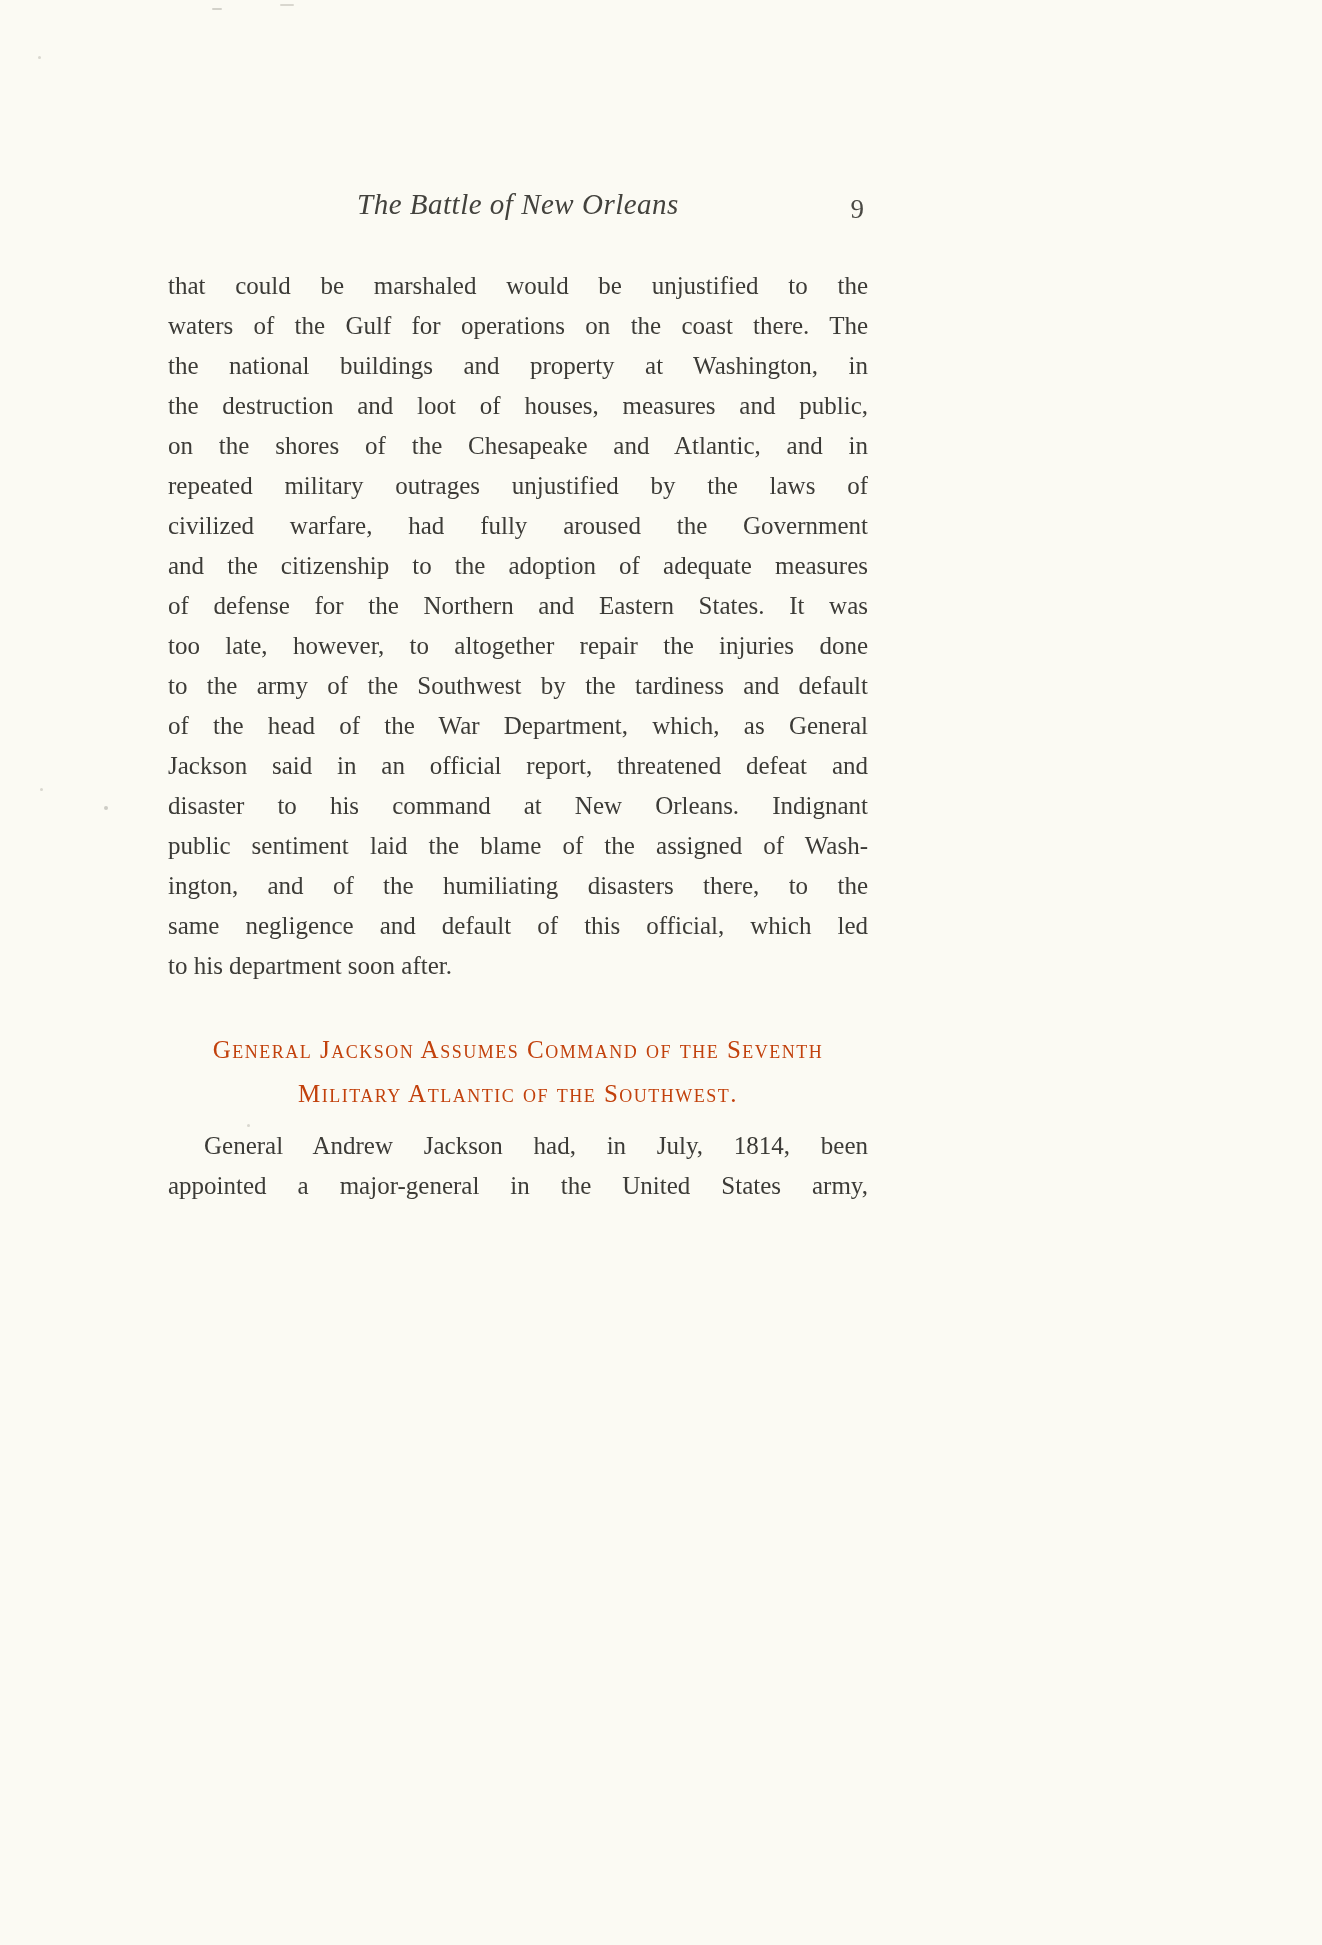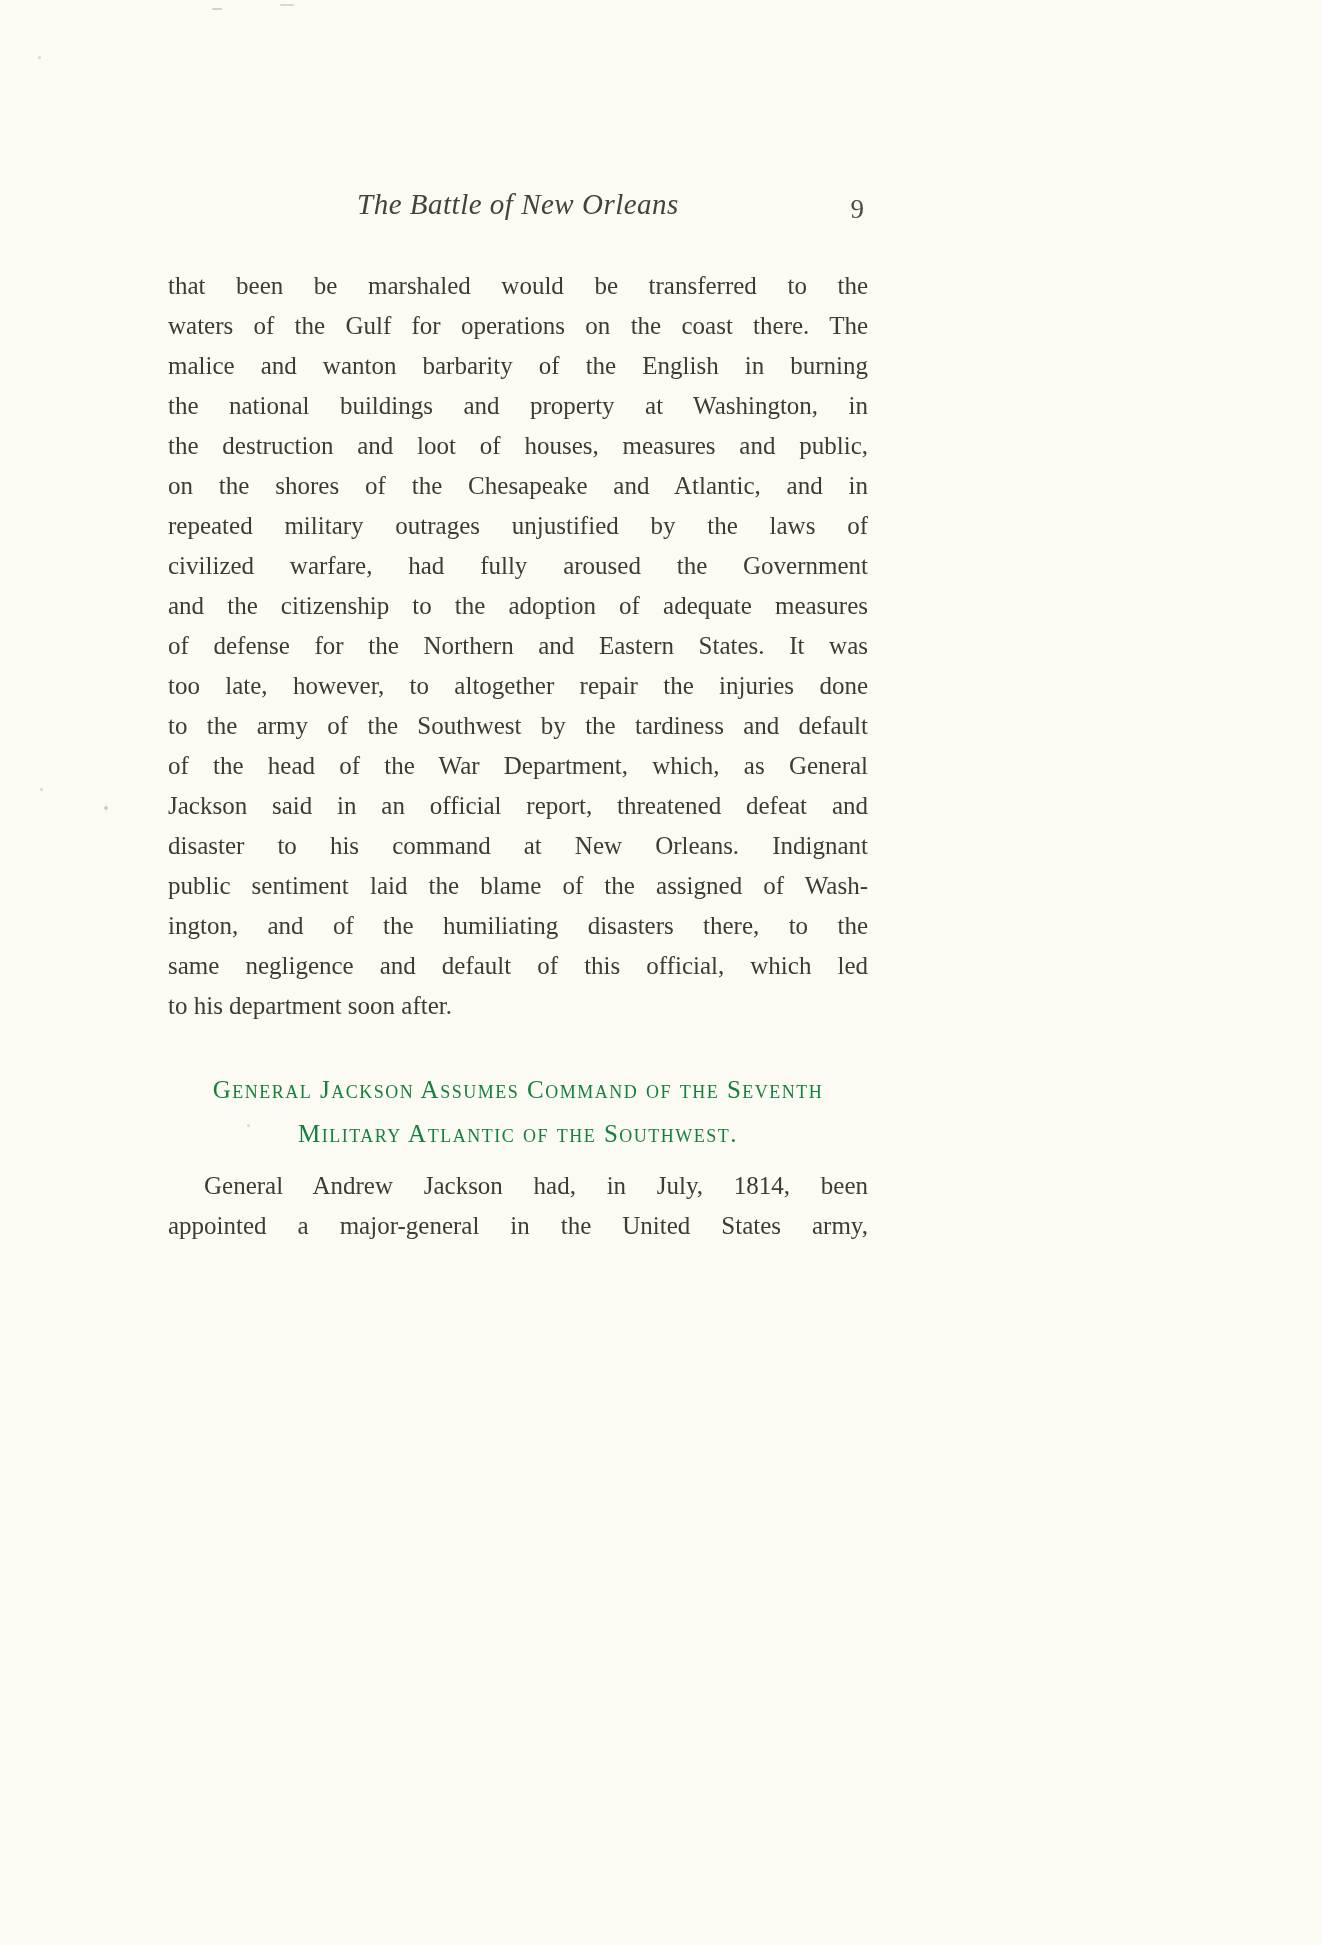--- a/index.html
+++ b/index.html
@@ -61,21 +61,21 @@
     text-indent: 36px;
   }
   .section-heading { margin-top: 42px; }
   .section-heading .tline {
     text-align: center;
     text-align-last: center;
     font-variant: small-caps;
     letter-spacing: 1.5px;
     font-size: 25px;
     line-height: 44px;
-    color: #15803d;
+    color: #c2410c;
   }
   .para2 { margin-top: 10px; }
   
   .artifact {
     position: absolute;
     background: #8a887f;
     border-radius: 50%;
   }
   .artifact.dash { border-radius: 1px; }
 </style>
@@ -85,23 +85,22 @@
 <div class="page">
 
   <div class="content">
 
     <header class="page-header">
       <span class="running-title">The Battle of New Orleans</span>
       <span class="page-num">9</span>
     </header>
 
     <div class="para para1 last-left">
-        <div class="tline">that been be marshaled would be transferred to the</div>
+        <div class="tline">that could be marshaled would be unjustified to the</div>
         <div class="tline">waters of the Gulf for operations on the coast there.  The</div>
-        <div class="tline">malice and wanton barbarity of the English in burning</div>
         <div class="tline">the national buildings and property at Washington, in</div>
         <div class="tline">the destruction and loot of houses, measures and public,</div>
         <div class="tline">on the shores of the Chesapeake and Atlantic, and in</div>
         <div class="tline">repeated military outrages unjustified by the laws of</div>
         <div class="tline">civilized warfare, had fully aroused the Government</div>
         <div class="tline">and the citizenship to the adoption of adequate measures</div>
         <div class="tline">of defense for the Northern and Eastern States.  It was</div>
         <div class="tline">too late, however, to altogether repair the injuries done</div>
         <div class="tline">to the army of the Southwest by the tardiness and default</div>
         <div class="tline">of the head of the War Department, which, as General</div>

